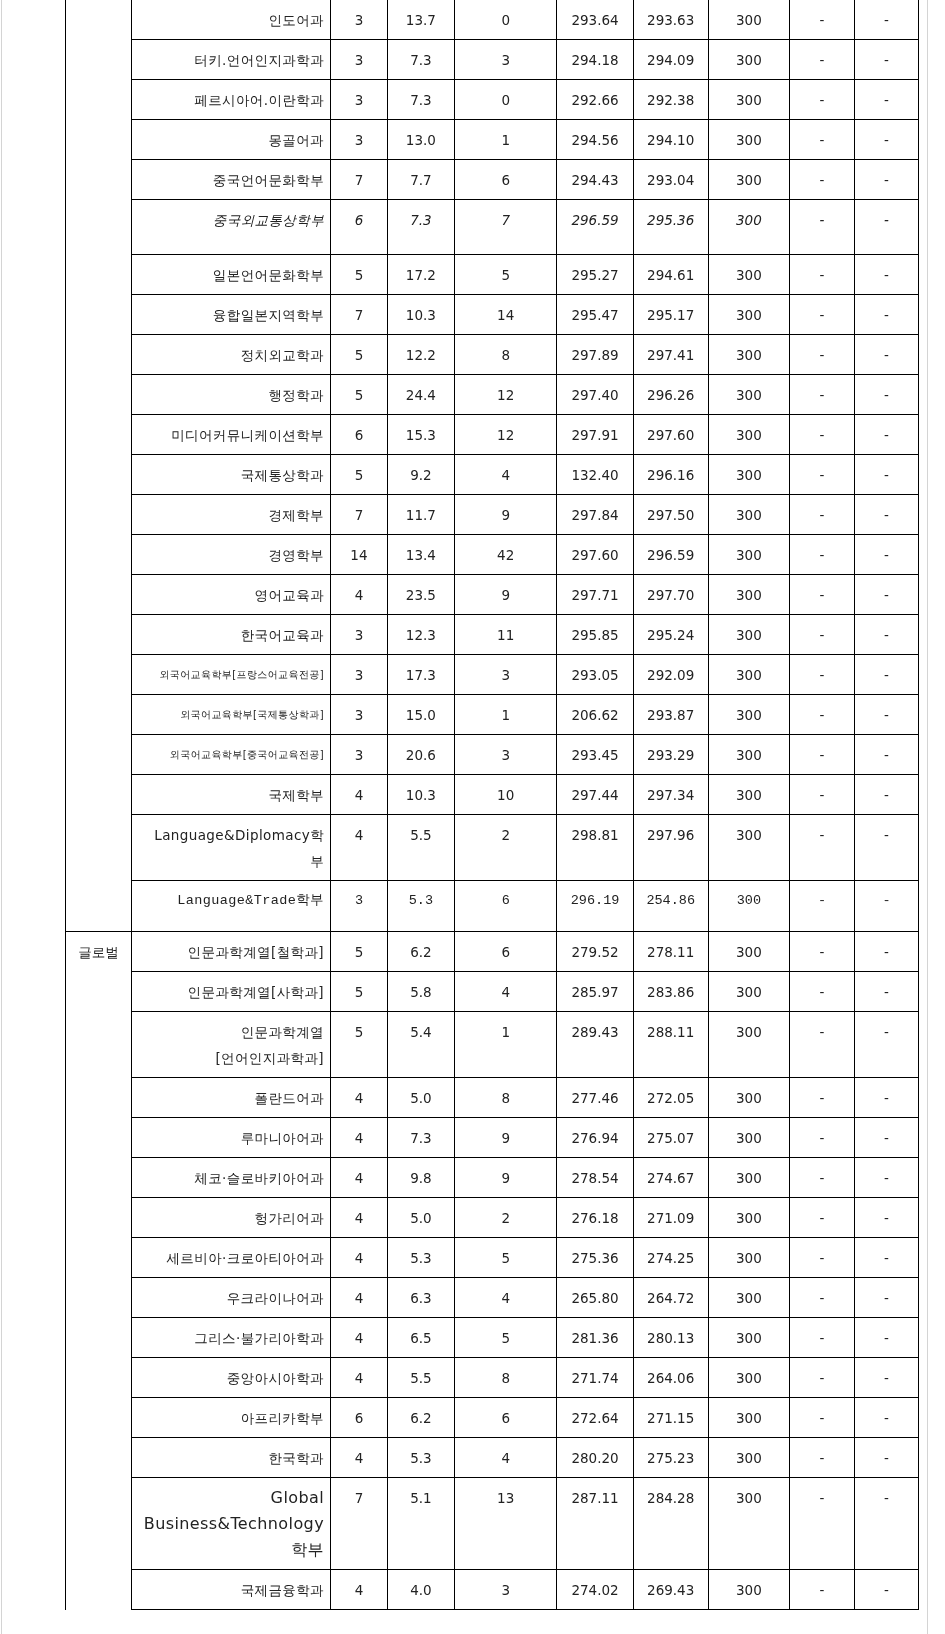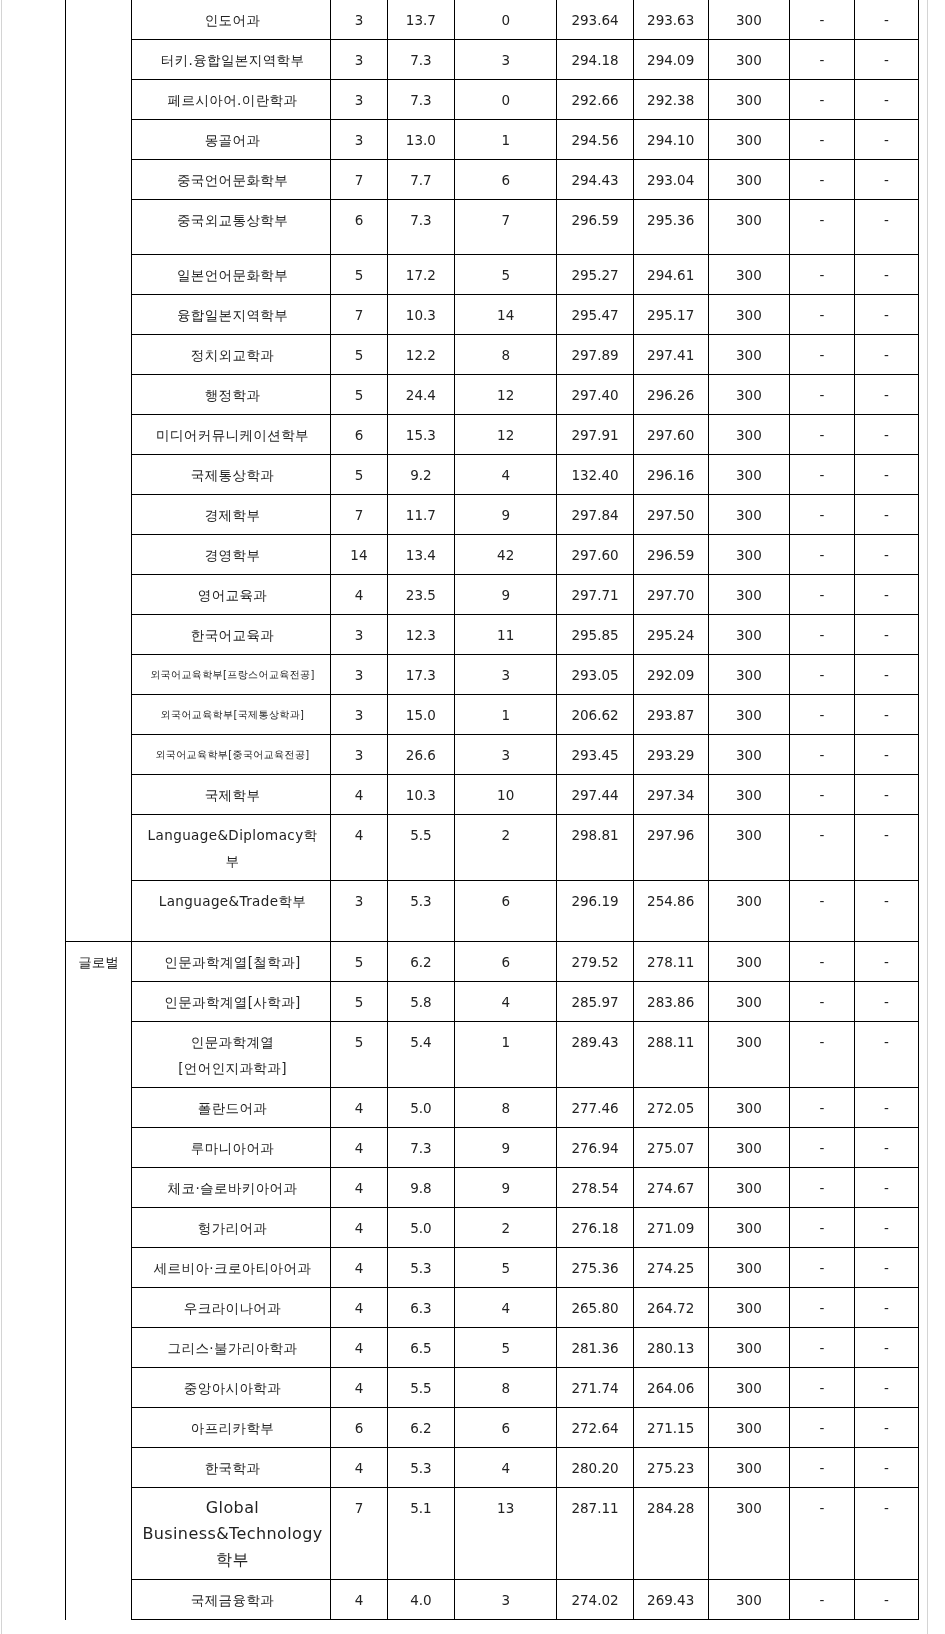--- a/index.html
+++ b/index.html
@@ -16,21 +16,21 @@
     table.admissions {
       position: absolute; left: 65px; top: -1px;
       border-collapse: collapse; table-layout: fixed;
       width: 854px;
     }
     table.admissions td {
       border: 1px solid #000; vertical-align: top;
       padding: 7px 4px 6px 4px; line-height: 26px;
       text-align: center; white-space: normal; word-break: keep-all; overflow-wrap: anywhere;
     }
-    table.admissions td.dept { text-align: center; padding-left: 9px; padding-right: 6px; letter-spacing: 0.4px; }
+    table.admissions td.dept { text-align: right; padding-left: 9px; padding-right: 6px; letter-spacing: 0.4px; }
     table.admissions td.campus { border-top: none; border-bottom: none; text-align: center; padding-top: 7px; }
     table.admissions td.campus.first { border-top: none; }
     td.dept.condensed { letter-spacing: -1.6px; font-size: 16px; }
     td.dept.tight { letter-spacing: -0.8px; font-size: 10px; }
   </style>
 </head>
 <body>
 
 <div class="page-frame"></div>
 
@@ -54,21 +54,21 @@
         <td>3</td>
         <td>13.7</td>
         <td>0</td>
         <td>293.64</td>
         <td>293.63</td>
         <td>300</td>
         <td>-</td>
         <td>-</td>
       </tr>
       <tr>
-        <td class="dept">터키.융합일본지역학부</td>
+        <td class="dept">터키.언어인지과학과</td>
         <td>3</td>
         <td>7.3</td>
         <td>3</td>
         <td>294.18</td>
         <td>294.09</td>
         <td>300</td>
         <td>-</td>
         <td>-</td>
       </tr>
       <tr>
@@ -97,21 +97,21 @@
         <td class="dept">중국언어문화학부</td>
         <td>7</td>
         <td>7.7</td>
         <td>6</td>
         <td>294.43</td>
         <td>293.04</td>
         <td>300</td>
         <td>-</td>
         <td>-</td>
       </tr>
-      <tr style="height: 55px;">
+      <tr style="height: 55px; font-style: italic;">
         <td class="dept">중국외교통상학부</td>
         <td>6</td>
         <td>7.3</td>
         <td>7</td>
         <td>296.59</td>
         <td>295.36</td>
         <td>300</td>
         <td>-</td>
         <td>-</td>
       </tr>
@@ -243,21 +243,21 @@
         <td>1</td>
         <td>206.62</td>
         <td>293.87</td>
         <td>300</td>
         <td>-</td>
         <td>-</td>
       </tr>
       <tr>
         <td class="dept tight">외국어교육학부[중국어교육전공]</td>
         <td>3</td>
-        <td>26.6</td>
+        <td>20.6</td>
         <td>3</td>
         <td>293.45</td>
         <td>293.29</td>
         <td>300</td>
         <td>-</td>
         <td>-</td>
       </tr>
       <tr>
         <td class="dept">국제학부</td>
         <td>4</td>
@@ -273,21 +273,21 @@
         <td class="dept">Language&amp;Diplomacy학부</td>
         <td>4</td>
         <td>5.5</td>
         <td>2</td>
         <td>298.81</td>
         <td>297.96</td>
         <td>300</td>
         <td>-</td>
         <td>-</td>
       </tr>
-      <tr style="height: 61px;">
+      <tr style="height: 51px; font-family: Liberation Mono, monospace;">
         <td class="dept">Language&amp;Trade학부</td>
         <td>3</td>
         <td>5.3</td>
         <td>6</td>
         <td>296.19</td>
         <td>254.86</td>
         <td>300</td>
         <td>-</td>
         <td>-</td>
       </tr>

